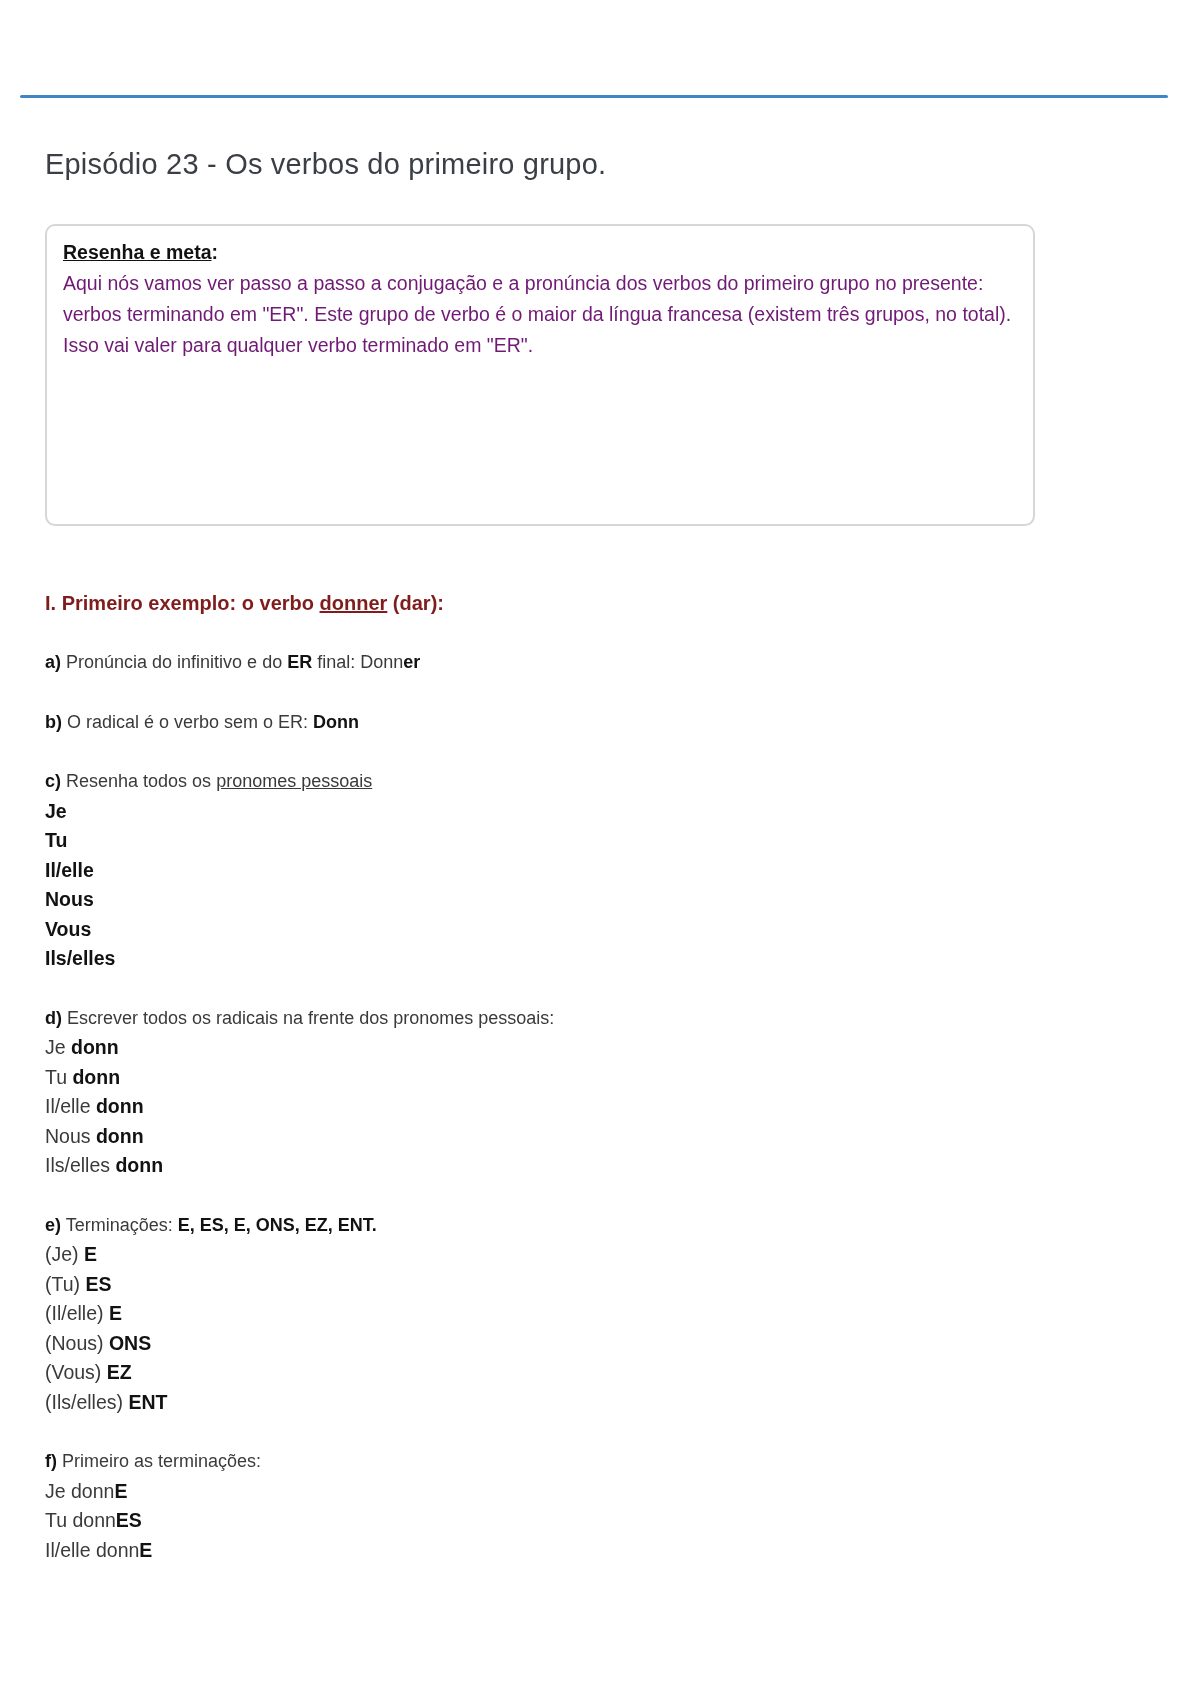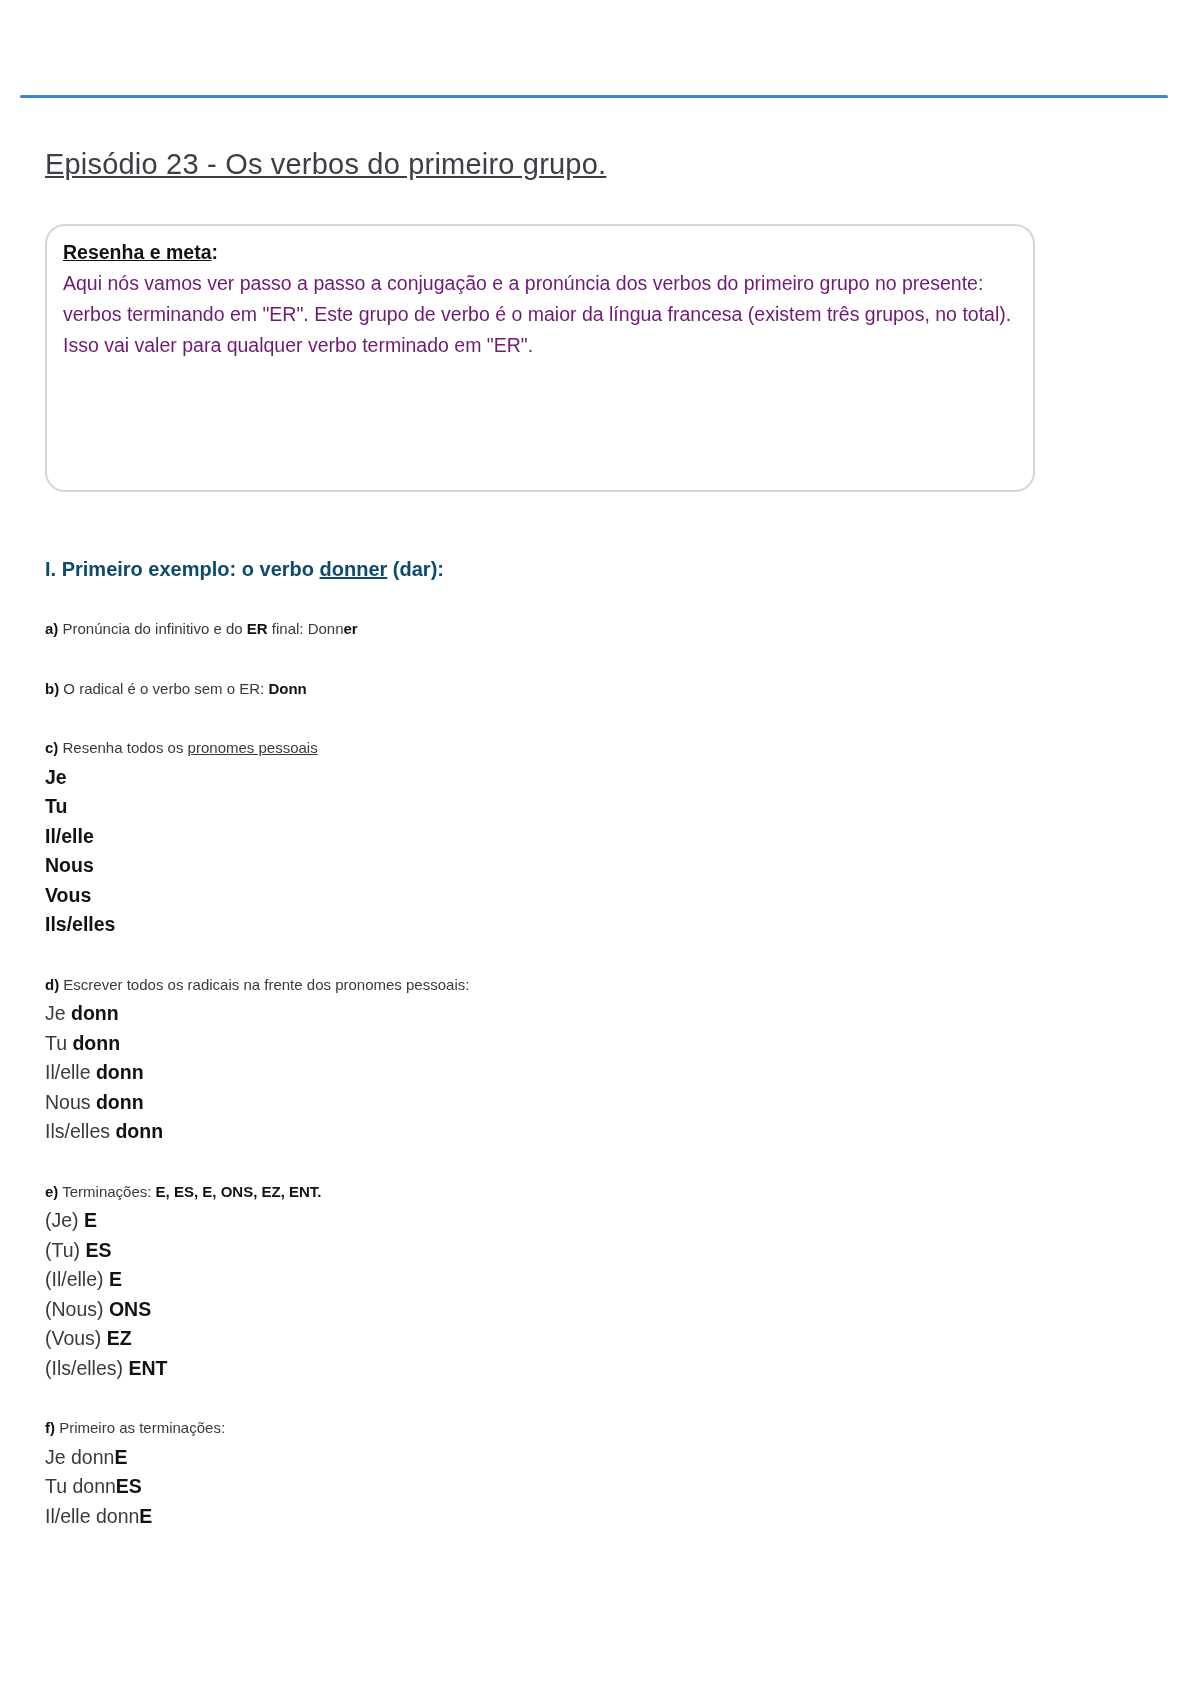--- a/index.html
+++ b/index.html
@@ -17,53 +17,52 @@
     margin: 95px 20px 0 20px;
     border-radius: 2px;
   }
   .content { padding: 0 45px; }
   .title {
     margin-top: 50px;
     font-size: 29px;
     font-weight: 400;
     color: #3b3f45;
     letter-spacing: 0.2px;
-    text-decoration: underline;
   }
   .summary-box {
     margin-top: 43px;
     width: 990px;
-    height: 268px;
+    height: 302px;
     border: 2px solid #d6d6d6;
-    border-radius: 20px;
+    border-radius: 10px;
     padding: 11px 16px;
     overflow: hidden;
   }
   .summary-heading {
     font-size: 19.5px;
     font-weight: 700;
     color: #121212;
     line-height: 31px;
   }
   .summary-body {
     font-size: 19.5px;
     color: #701a75;
     line-height: 31px;
   }
   .u { text-decoration: underline; }
   .section-heading {
     margin-top: 62px;
     font-size: 20px;
     font-weight: 700;
-    color: #0c4a6e;
+    color: #7f1d1d;
     line-height: 30px;
   }
   .para {
     margin-top: 30px;
-    font-size: 15px;
+    font-size: 18px;
     line-height: 29.5px;
     color: #3a3a3a;
   }
   .line {
     font-size: 19.5px;
     line-height: 29.5px;
     color: #3a3a3a;
   }
   .line.bold { font-weight: 700; color: #121212; }
   b, .para b, .line b { font-weight: 700; color: #121212; }

